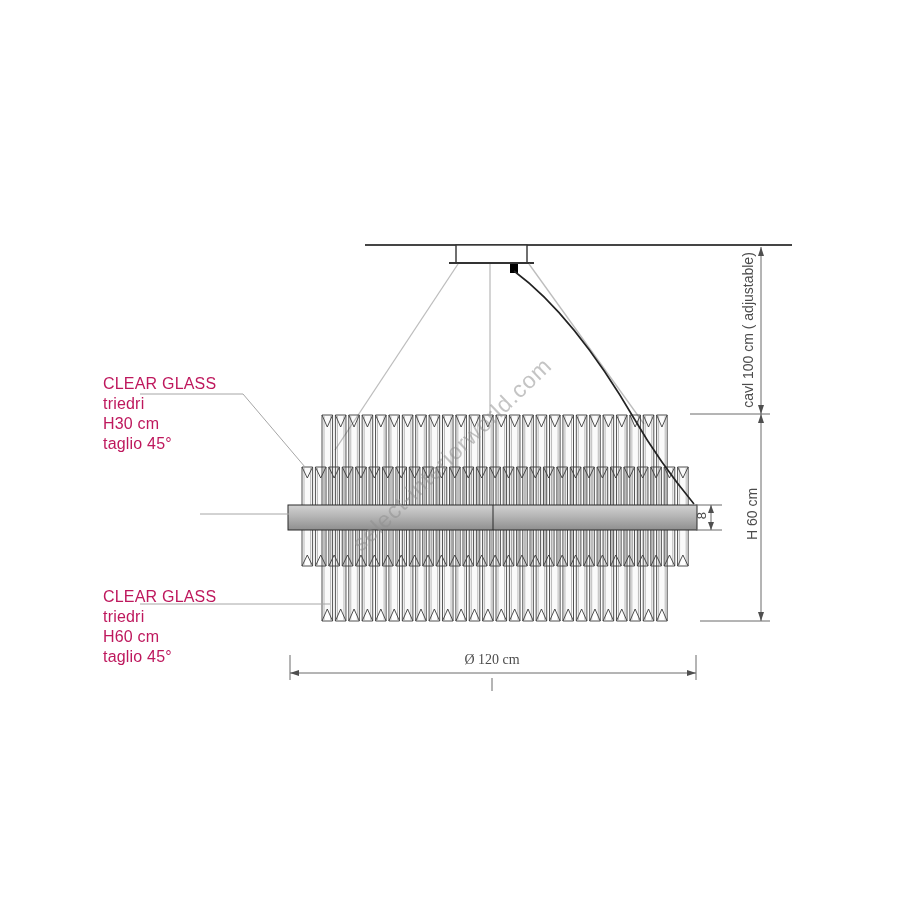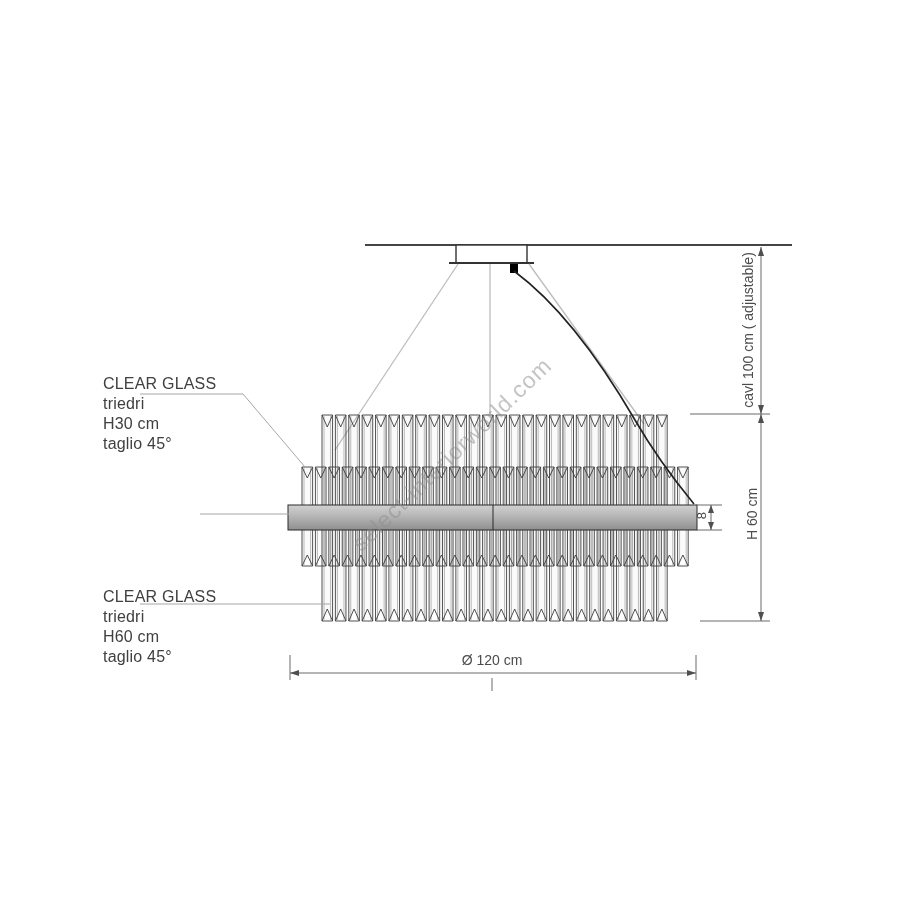--- a/index.html
+++ b/index.html
@@ -1,21 +1,21 @@
 <!DOCTYPE html>
 <html><head>
 <meta charset="utf-8">
 <style>
   html,body{margin:0;padding:0;background:#fff;}
   #stage{
     position:relative;width:900px;height:900px;background:#ffffff;overflow:hidden;
     font-family:"Liberation Sans","DejaVu Sans",sans-serif;
   }
   #drawing{position:absolute;left:0;top:0;}
-  .callout{position:absolute;font-size:16px;line-height:20px;color:#404040;letter-spacing:.2px;white-space:nowrap;}
+  .callout{position:absolute;font-size:16px;line-height:20px;color:#be185d;letter-spacing:.2px;white-space:nowrap;}
   .dimtext{position:absolute;color:#4c4c4c;font-size:14px;white-space:nowrap;text-align:center;}
   .rot{transform:rotate(-90deg);transform-origin:center center;}
   #watermark{
     position:absolute;left:272px;top:441px;width:360px;text-align:center;
     font-size:23px;letter-spacing:1px;color:#8f8f8f;opacity:.52;
     transform:rotate(-44deg);transform-origin:center center;white-space:nowrap;
   }
 </style>
 </head>
 <body>
@@ -114,15 +114,15 @@
   <div class="callout" style="left:103px;top:587px;">
     <div>CLEAR GLASS</div>
     <div>triedri</div>
     <div>H60 cm</div>
     <div>taglio 45°</div>
   </div>
 
   <div class="dimtext rot" style="left:638px;top:322px;width:220px;">cavl 100 cm ( adjustable)</div>
   <div class="dimtext rot" style="left:692px;top:506px;width:120px;">H 60 cm</div>
   <div class="dimtext rot" style="left:686px;top:508px;width:30px;font-size:13px;">8</div>
-  <div class="dimtext" style="left:422px;top:652px;width:140px;">Ø 120 cm</div>
+  <div class="dimtext" style="left:422px;top:652px;width:140px;font-family:Liberation Serif, serif;">Ø 120 cm</div>
 
 </div>
 
 </body></html>

